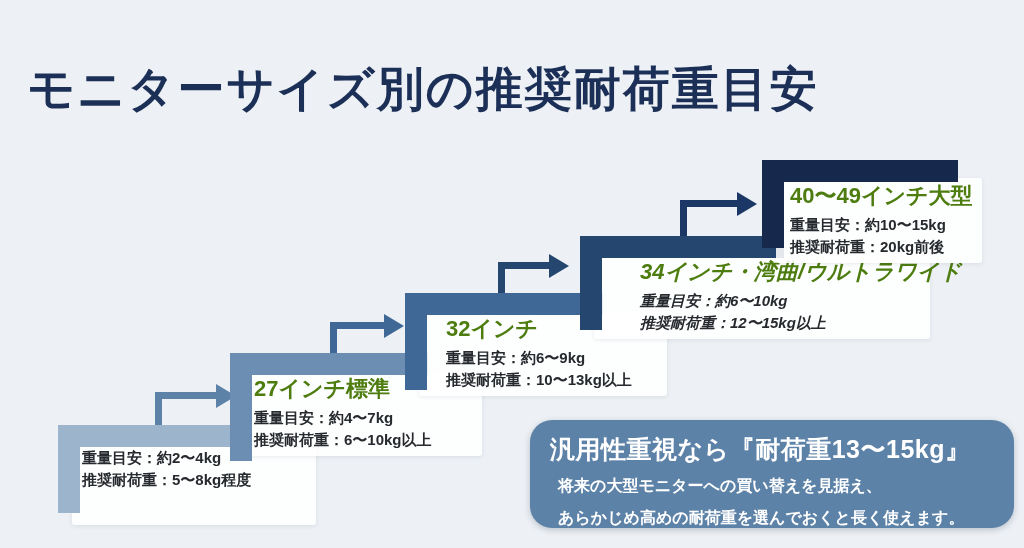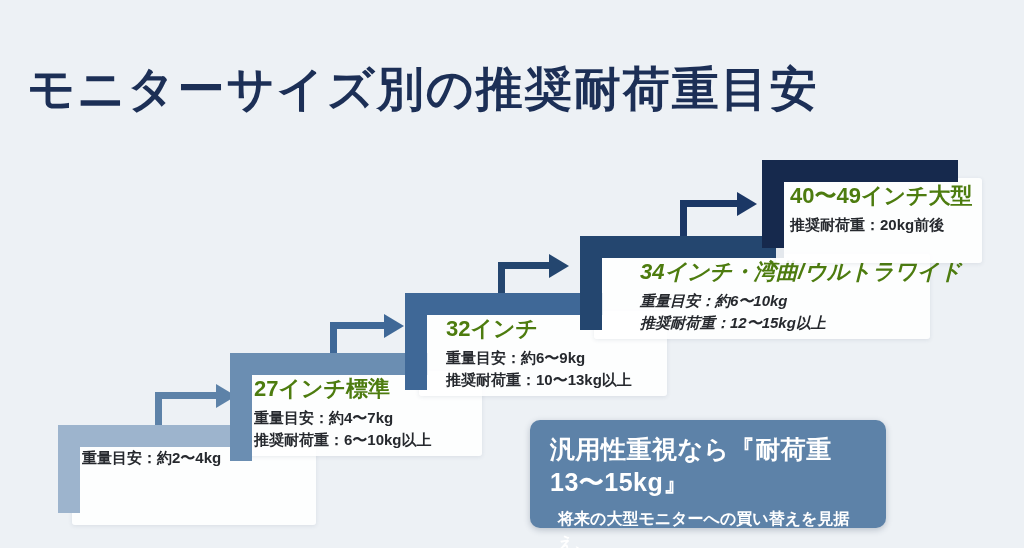--- a/index.html
+++ b/index.html
@@ -69,22 +69,22 @@
   .a2-h{left:330px;top:322px;width:55px;height:7px;}
   .a2-head{left:384px;top:314px;}
   .a3-v{left:498px;top:262px;width:7px;height:31px;}
   .a3-h{left:498px;top:262px;width:52px;height:7px;}
   .a3-head{left:549px;top:254px;}
   .a4-v{left:680px;top:200px;width:7px;height:36px;}
   .a4-h{left:680px;top:200px;width:58px;height:7px;}
   .a4-head{left:737px;top:192px;}
   
   .callout{
-    position:absolute;left:530px;top:420px;width:356px;height:108px;
-    border-radius:10px;
+    position:absolute;left:530px;top:420px;width:484px;height:108px;
+    border-radius:22px;
     box-shadow:0 2px 6px rgba(30,50,80,0.25);
     box-sizing:border-box;
     padding:13px 20px 12px 20px;
   }
   .callout-title{
     font-size:25px;font-weight:800;color:#ffffff;
     margin:0 0 8px 0;letter-spacing:0.5px;
   }
   .callout-line{
     font-size:16px;font-weight:600;color:#ffffff;
@@ -97,20 +97,21 @@
 <div class="canvas">
 
   <div class="main-title">モニターサイズ別の推奨耐荷重目安</div>
 
   <div>
     <div class="panel s1-panel"></div>
     <div class="bar s1-h" style="background-color: rgb(157, 180, 205);"></div>
     <div class="bar s1-v" style="background-color: rgb(157, 180, 205);"></div>
     <div class="step-text s1-text">
       <p class="step-line">重量目安：約2〜4kg</p>
+      <p class="step-line">推奨耐荷重：5〜8kg程度</p>
     </div>
   </div>
 
   <div>
     <div class="arrow-part a1-v" style="background-color: rgb(93, 130, 168);"></div>
     <div class="arrow-part a1-h" style="background-color: rgb(93, 130, 168);"></div>
     <div class="arrow-head a1-head" style="background-color: rgb(93, 130, 168);"></div>
   </div>
 
   <div>
@@ -163,20 +164,21 @@
     <div class="arrow-part a4-h" style="background-color: rgb(27, 55, 101);"></div>
     <div class="arrow-head a4-head" style="background-color: rgb(27, 55, 101);"></div>
   </div>
 
   <div>
     <div class="panel s5-panel"></div>
     <div class="bar s5-h" style="background-color: rgb(22, 41, 77);"></div>
     <div class="bar s5-v" style="background-color: rgb(22, 41, 77);"></div>
     <div class="step-text s5-text">
       <p class="step-title">40〜49インチ大型</p>
+      <p class="step-line">重量目安：約10〜15kg</p>
       <p class="step-line">推奨耐荷重：20kg前後</p>
     </div>
   </div>
 
   <div class="callout" style="background-color: rgb(93, 130, 168);">
     <p class="callout-title">汎用性重視なら『耐荷重13〜15kg』</p>
     <p class="callout-line">将来の大型モニターへの買い替えを見据え、</p>
     <p class="callout-line">あらかじめ高めの耐荷重を選んでおくと長く使えます。</p>
   </div>
 

